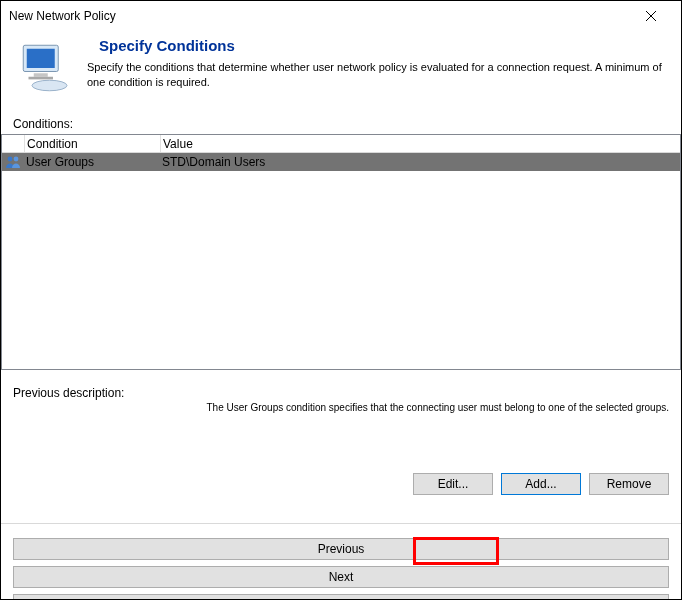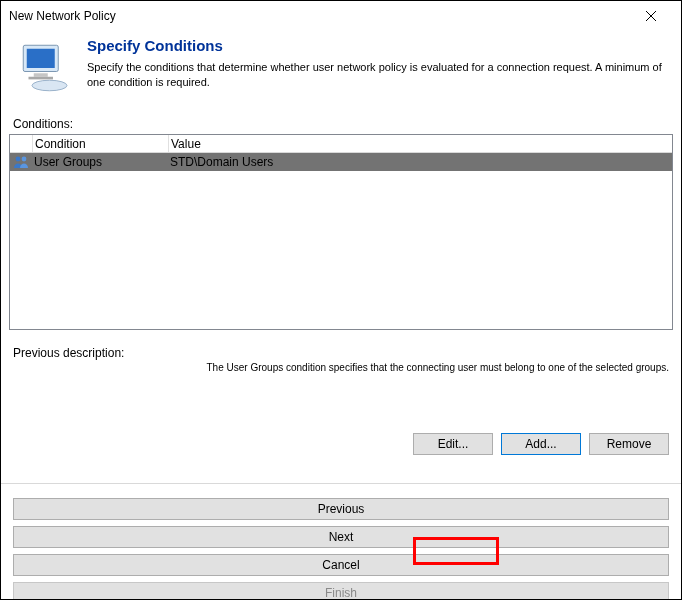--- a/index.html
+++ b/index.html
@@ -40,39 +40,39 @@
   .header .icon-slot {
     width: 62px;
     height: 62px;
     flex: 0 0 62px;
     display: flex;
     align-items: center;
     justify-content: center;
   }
   .header .icon-slot svg { width: 56px; height: 56px; }
   .header .heading h1 {
-    margin: 0 0 6px 0;
+    margin: 0 0 6px 12px;
     font-size: 15px;
     font-weight: 700;
     color: #003399;
   }
   .header .heading p {
     margin: 0;
     font-size: 11px;
     line-height: 1.35;
     color: #000;
   }
   .section-label {
     padding: 0 12px 3px 12px;
     font-size: 12px;
   }
   .listbox {
-    margin: 0 8px;
+    margin: 0 0;
     border: 1px solid #828790;
-    height: 196px;
+    height: 236px;
     background: #fff;
     overflow: hidden;
   }
   .list-header, .list-row {
     display: flex;
     align-items: center;
     height: 18px;
     font-size: 12px;
   }
   .list-header {

